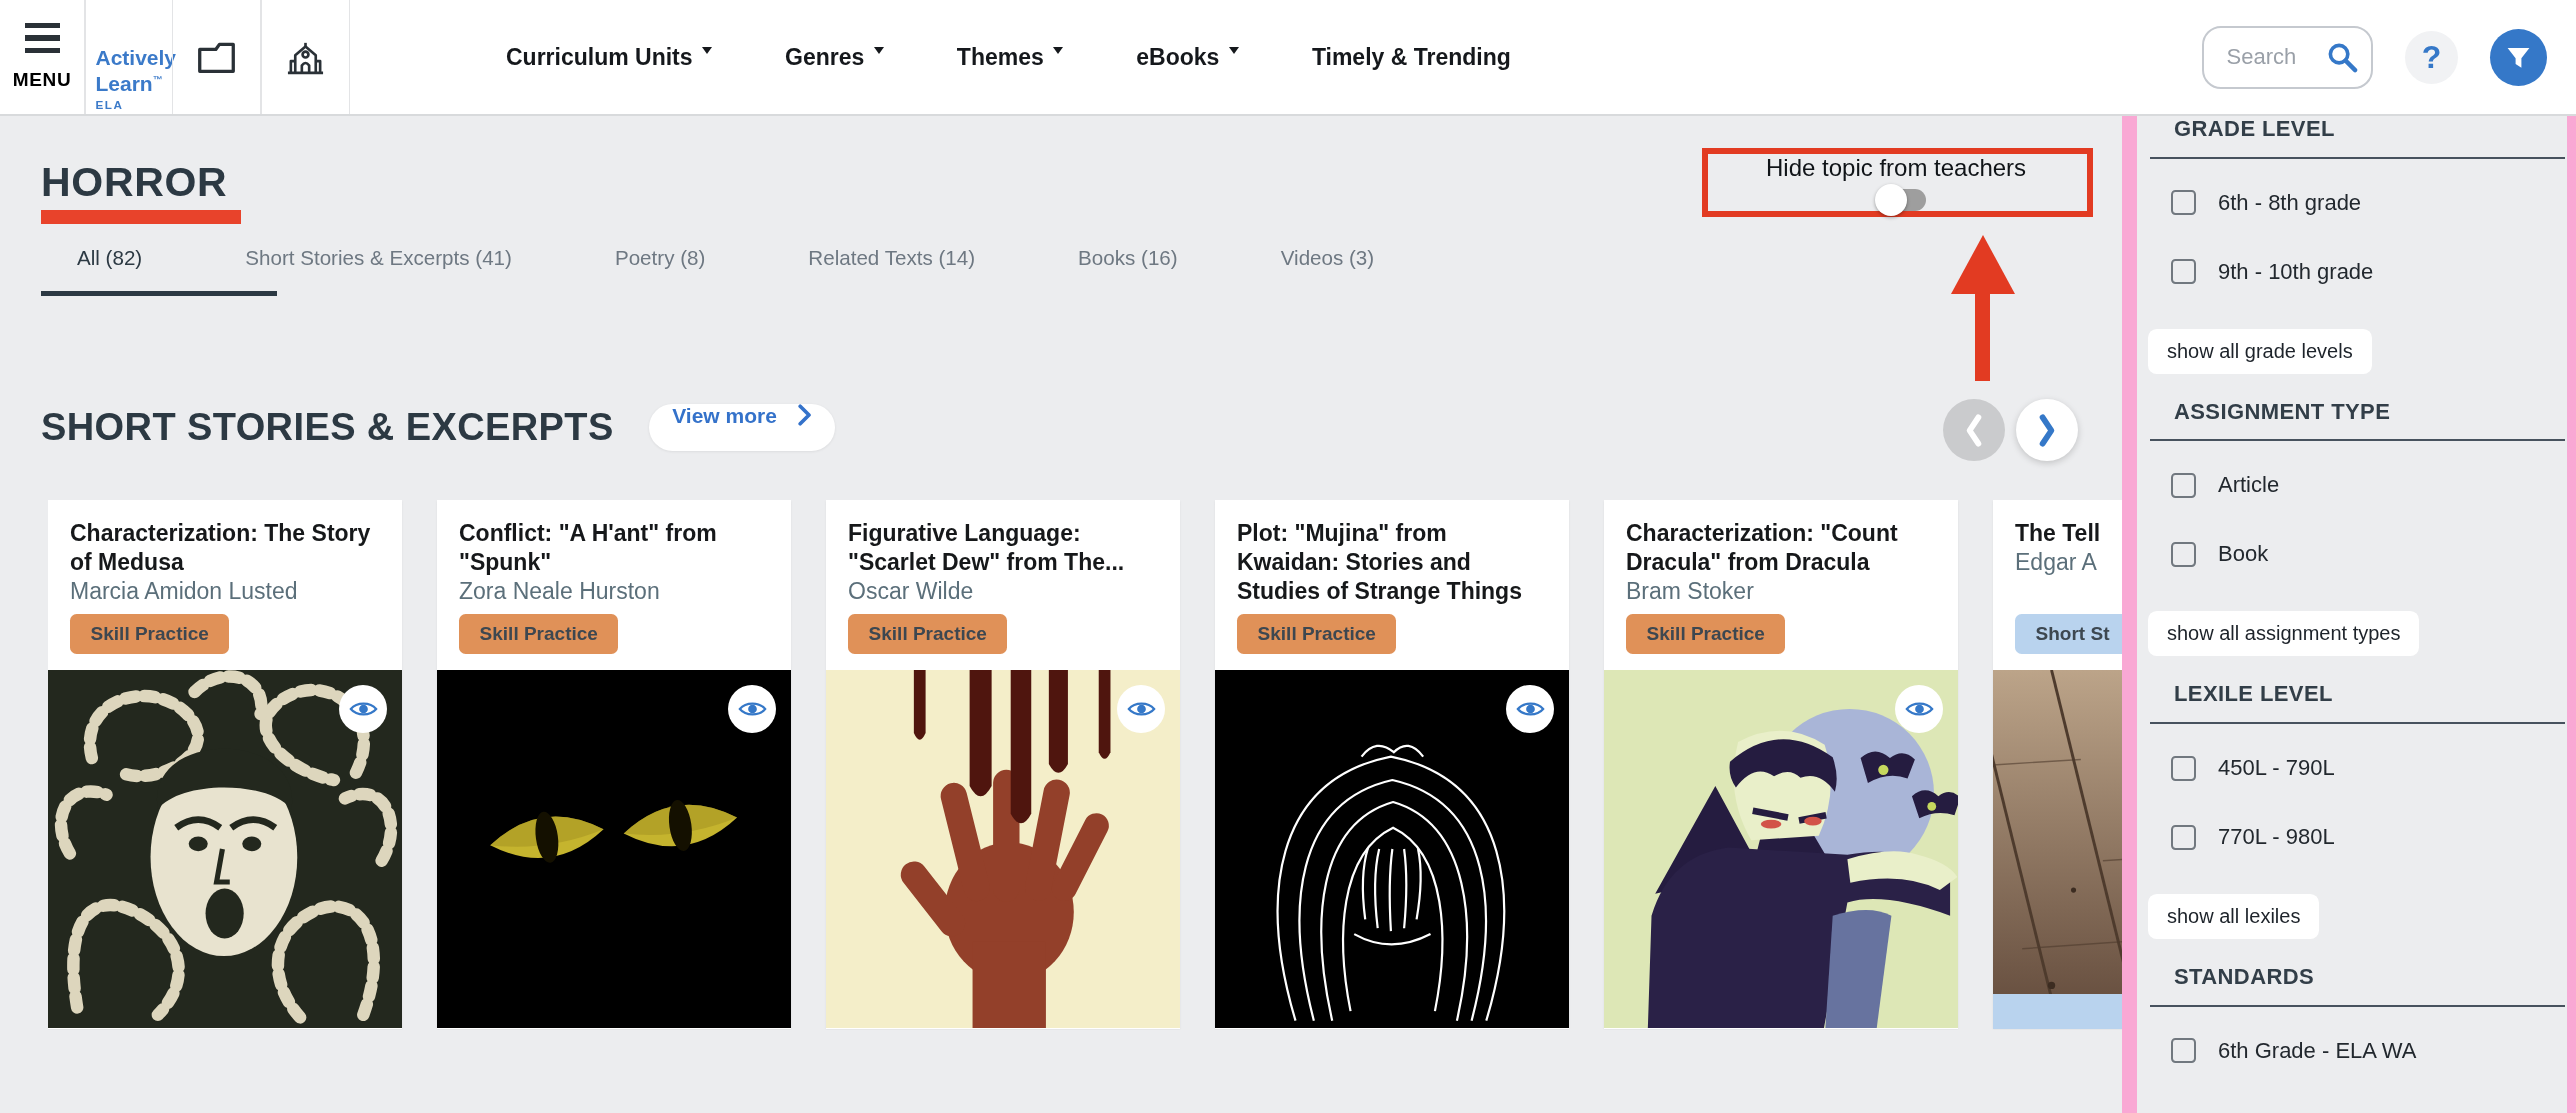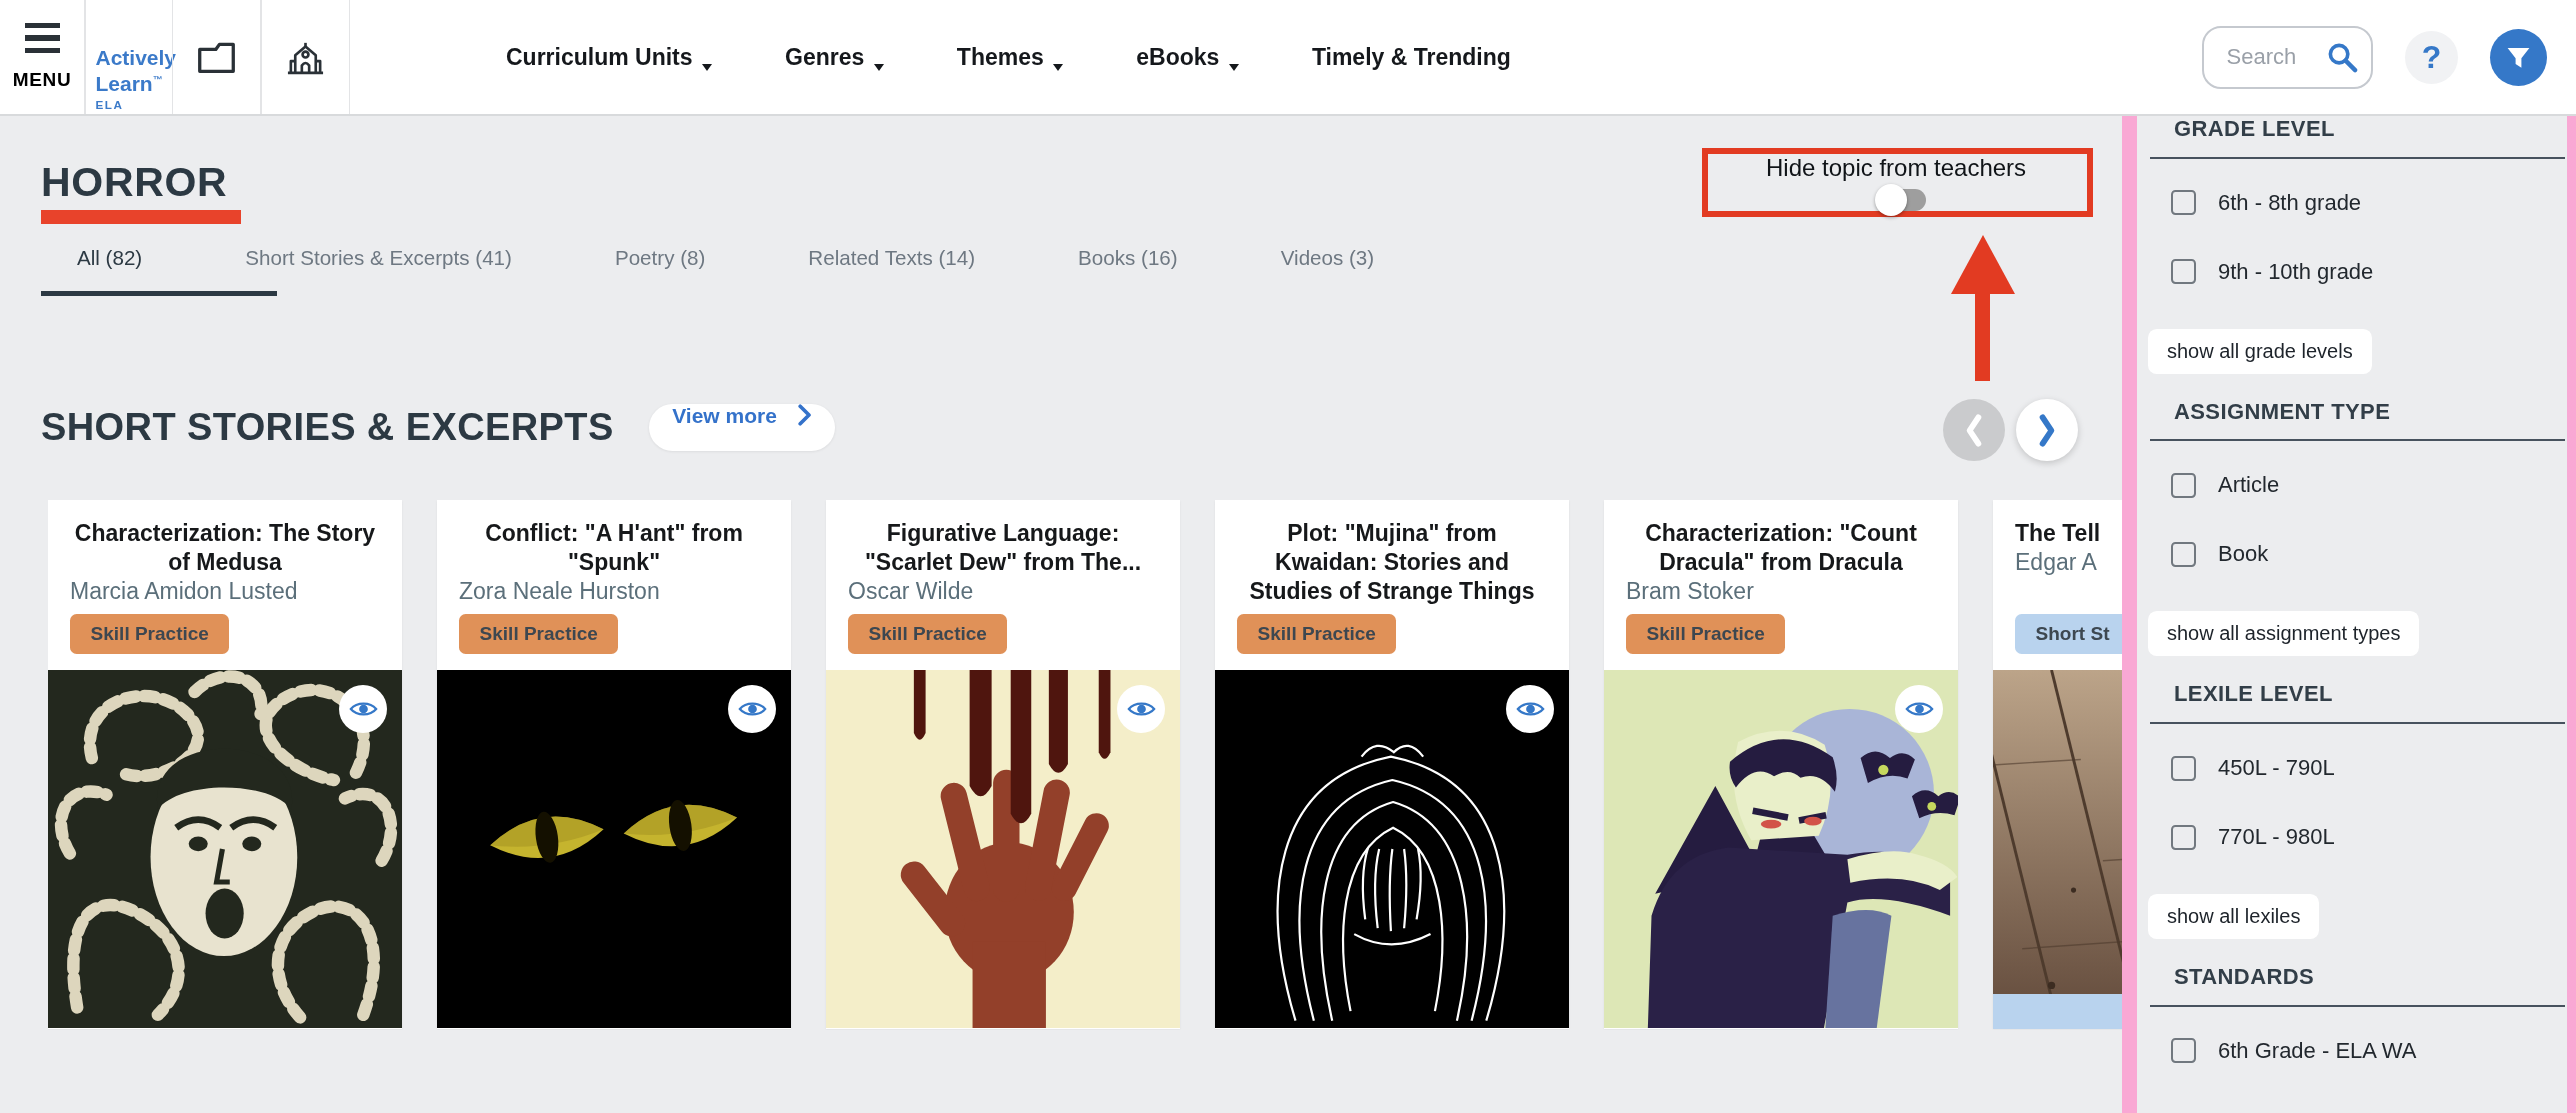--- a/index.html
+++ b/index.html
@@ -12,21 +12,21 @@
   .menu-block{width:84px;flex:none;display:flex;flex-direction:column;align-items:center;justify-content:center;gap:16px;cursor:pointer;}
   .burger{display:flex;flex-direction:column;gap:6.6px;}
   .burger span{width:35px;height:5.9px;background:#2a3137;}
   .menu-text{font-size:19px;font-weight:bold;color:#000;letter-spacing:0.7px;}
   .logo-block{width:86px;flex:none;display:flex;flex-direction:column;justify-content:center;padding-left:10px;box-sizing:border-box;margin-top:44px;}
   .logo-l1,.logo-l2{font-size:21px;font-weight:bold;color:#3b7ac9;line-height:22px;}
   .tm{font-size:9.5px;vertical-align:super;}
   .logo-sub{font-size:11.7px;color:#3b7ac9;font-weight:bold;letter-spacing:1.5px;margin-top:2.2px;}
   .icon-block{width:87px;flex:none;display:flex;align-items:center;justify-content:center;cursor:pointer;}
   .navlinks{display:flex;align-items:center;gap:73px;margin-left:156px;}
-  .navlink{font-size:23px;font-weight:bold;color:#15181c;display:flex;align-items:flex-end;gap:9.5px;cursor:pointer;text-decoration:none;white-space:nowrap;}
+  .navlink{font-size:23px;font-weight:bold;color:#15181c;display:flex;align-items:flex-start;gap:9.5px;cursor:pointer;text-decoration:none;white-space:nowrap;}
   .caret{width:0;height:0;border-left:5.9px solid transparent;border-right:5.9px solid transparent;border-top:7.3px solid #15181c;margin-top:3.7px;}
   .tb-right{position:absolute;right:29px;top:0;height:114px;display:flex;align-items:center;gap:32px;}
   .searchbox{width:171px;height:63px;border:2.2px solid #c5c9cf;border-radius:19px;display:flex;align-items:center;padding:0 13.2px 0 20.6px;gap:1px;background:#fff;box-sizing:border-box;}
   .searchbox input{border:none;outline:none;flex:1;min-width:0;font-size:22px;color:#555;background:transparent;font-family:inherit;}
   .searchbox input::placeholder{color:#9aa0a8;}
   .help-btn{width:53px;height:53px;border-radius:50%;background:#f1f2f4;color:#3578c8;font-size:32px;font-weight:bold;display:flex;align-items:center;justify-content:center;border:none;cursor:pointer;font-family:inherit;}
   .filter-btn{width:57px;height:57px;border-radius:50%;background:#3578c8;border:none;display:flex;align-items:center;justify-content:center;cursor:pointer;}
 
   
   .content{position:absolute;top:116px;left:0;right:0;bottom:0;background:#f9a8d4;}
@@ -50,21 +50,21 @@
 
   .section-head{position:absolute;left:41px;top:288px;display:flex;align-items:center;gap:35px;}
   .section-title{margin:0;font-size:38px;font-weight:bold;color:#2c3943;letter-spacing:0.4px;white-space:nowrap;}
   .view-more{height:47px;padding:0 23.5px;border:none;border-radius:23.5px;background:#fff;color:#3472ca;font-size:21px;font-weight:bold;display:flex;align-items:flex-start;gap:21px;box-shadow:0 0.7px 2.9px rgba(0,0,0,.08);cursor:pointer;font-family:inherit;}
   .car-btn{position:absolute;top:283px;width:62px;height:62px;border-radius:50%;border:none;display:flex;align-items:center;justify-content:center;cursor:pointer;}
   .car-prev{left:1943px;background:#cacbcd;}
   .car-next{left:2016px;background:#fff;box-shadow:0 2.2px 7.3px rgba(0,0,0,.18);}
 
   .cards-row{position:absolute;left:48px;top:384px;width:2074px;height:530px;display:flex;gap:35px;overflow:hidden;}
   .card{position:relative;width:354px;min-width:354px;height:529px;background:#fff;box-shadow:0 0.7px 2.2px rgba(0,0,0,.07);}
-  .card-body{height:170px;box-sizing:border-box;padding:19px 22px 16px;display:flex;flex-direction:column;align-items:flex-start;text-align:center;}
+  .card-body{height:170px;box-sizing:border-box;padding:19px 22px 16px;display:flex;flex-direction:column;align-items:flex-start;}
   .card-title{margin:0;font-size:23px;line-height:29px;font-weight:bold;color:#16181a;}
   .card-author{font-size:23px;line-height:28px;color:#5b6f7a;}
   .badge{margin-top:auto;background:#e09158;color:#3d4750;font-size:19px;font-weight:bold;padding:8.8px 20.6px;border-radius:6.6px;white-space:nowrap;}
   .badge-blue{background:#b9d3ee;}
   .card-img{position:relative;height:358px;overflow:hidden;}
   .card-img > svg.art{width:100%;height:100%;display:block;}
   .eye-btn{position:absolute;top:14.7px;right:14.7px;width:48px;height:48px;border-radius:50%;background:#fff;border:none;display:flex;align-items:center;justify-content:center;cursor:pointer;}
   .eye-ic{width:29px;height:20px;}
   .card-footer{position:absolute;left:0;right:0;bottom:0;height:35px;background:#b9d3ee;color:#2c3943;font-size:20px;font-weight:bold;display:flex;align-items:center;justify-content:center;}
 

